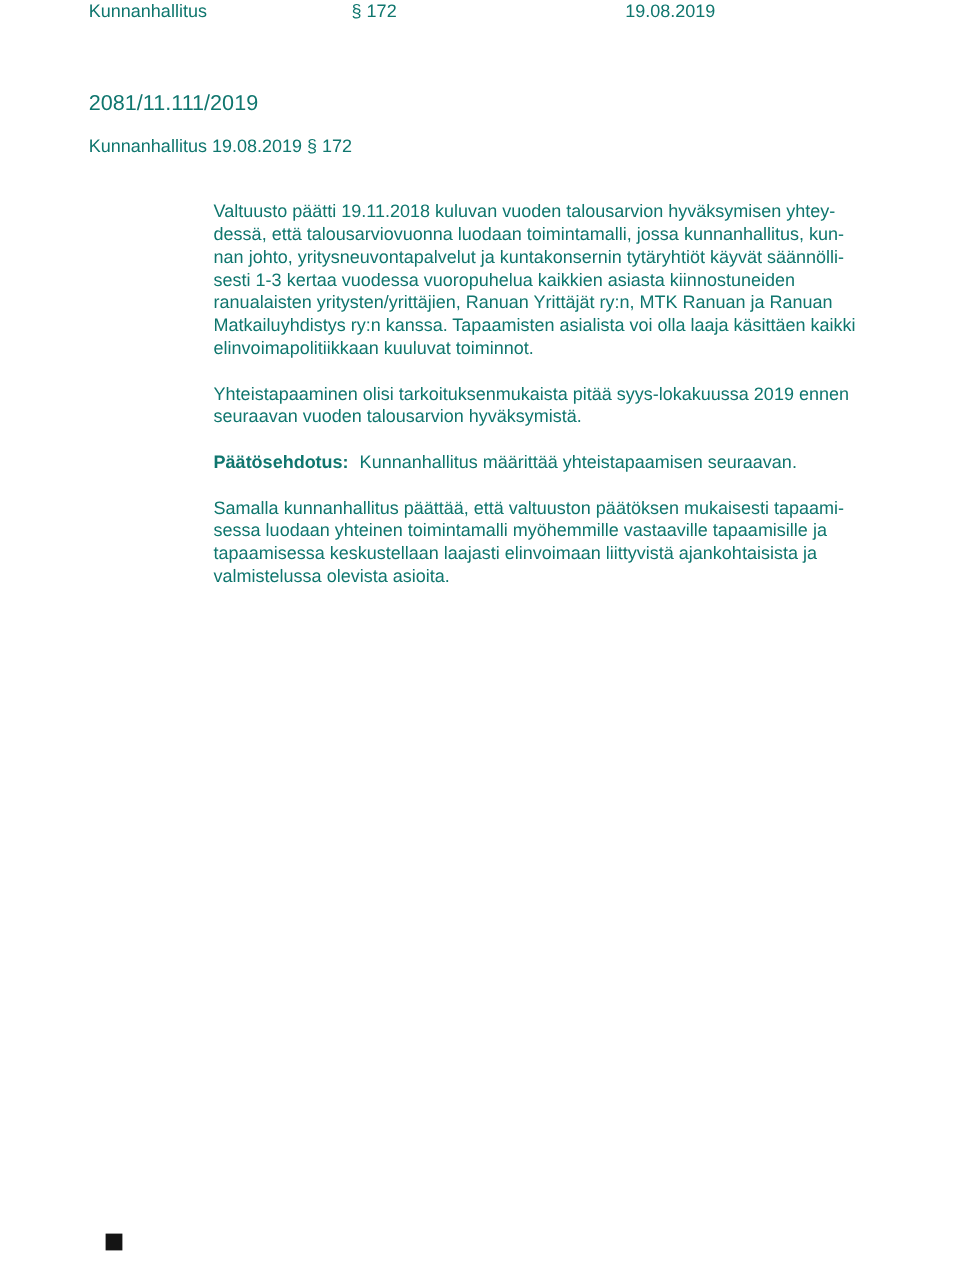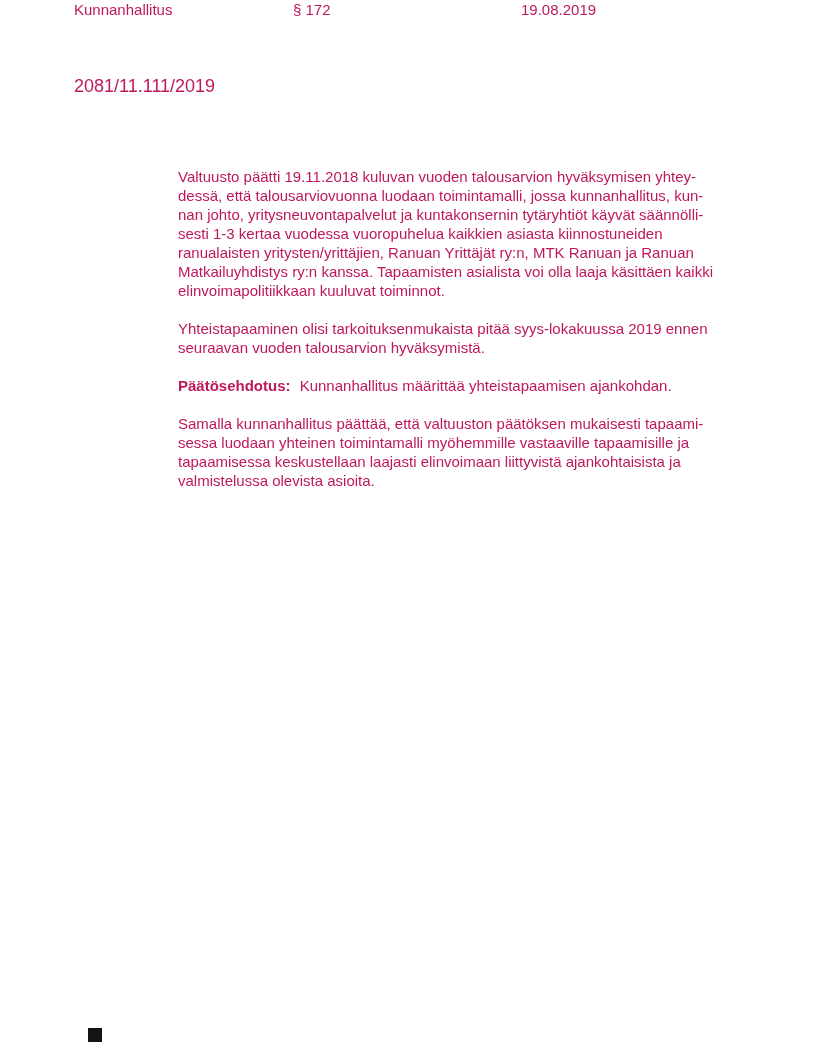--- a/index.html
+++ b/index.html
@@ -7,21 +7,21 @@
     margin: 0;
     padding: 0;
     background: #ffffff;
   }
   .page {
     position: relative;
     width: 816px;
     height: 1056px;
     background: #ffffff;
     font-family: "Liberation Sans", sans-serif;
-    color: #be185d;
+    color: #0f766e;
     overflow: hidden;
   }
   .doc-header span {
     position: absolute;
     top: 1px;
     font-size: 15px;
     line-height: 18px;
     white-space: nowrap;
   }
   .h-committee { left: 74px; }
@@ -81,34 +81,35 @@
 
   <div class="doc-header">
     <span class="h-committee">Kunnanhallitus</span>
     <span class="h-section">§ 172</span>
     <span class="h-date">19.08.2019</span>
   </div>
 
 
   <div class="case-number">2081/11.111/2019</div>
 
+  <div class="subheading">Kunnanhallitus 19.08.2019 § 172</div>
 
   <div class="body-block">
     <p class="para">Valtuusto päätti 19.11.2018 kuluvan vuoden talousarvion hyväksymisen yhtey-
 dessä, että talousarviovuonna luodaan toimintamalli, jossa kunnanhallitus, kun-
 nan johto, yritysneuvontapalvelut ja kuntakonsernin tytäryhtiöt käyvät säännölli-
 sesti 1-3 kertaa vuodessa vuoropuhelua kaikkien asiasta kiinnostuneiden
 ranualaisten yritysten/yrittäjien, Ranuan Yrittäjät ry:n, MTK Ranuan ja Ranuan
 Matkailuyhdistys ry:n kanssa. Tapaamisten asialista voi olla laaja käsittäen kaikki
 elinvoimapolitiikkaan kuuluvat toiminnot.</p>
 
     <p class="para">Yhteistapaaminen olisi tarkoituksenmukaista pitää syys-lokakuussa 2019 ennen
 seuraavan vuoden talousarvion hyväksymistä.</p>
 
-    <p class="para"><span class="para-label wide-gap">Päätösehdotus:</span><span> Kunnanhallitus määrittää yhteistapaamisen ajankohdan.</span></p>
+    <p class="para"><span class="para-label wide-gap">Päätösehdotus:</span><span> Kunnanhallitus määrittää yhteistapaamisen seuraavan.</span></p>
 
     <p class="para">Samalla kunnanhallitus päättää, että valtuuston päätöksen mukaisesti tapaami-
 sessa luodaan yhteinen toimintamalli myöhemmille vastaaville tapaamisille ja
 tapaamisessa keskustellaan laajasti elinvoimaan liittyvistä ajankohtaisista ja
 valmistelussa olevista asioita.</p>
 
 
   </div>
 
   <div class="page-mark"></div>

